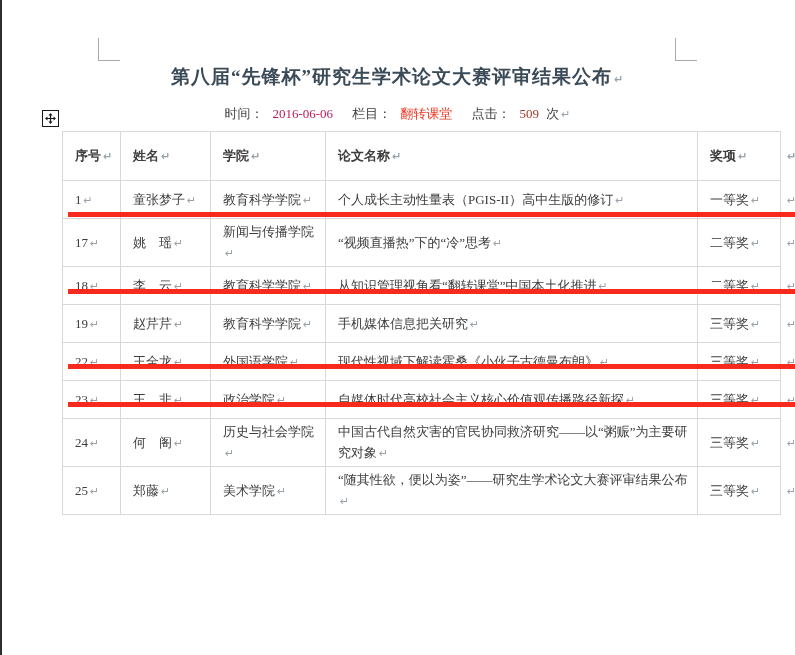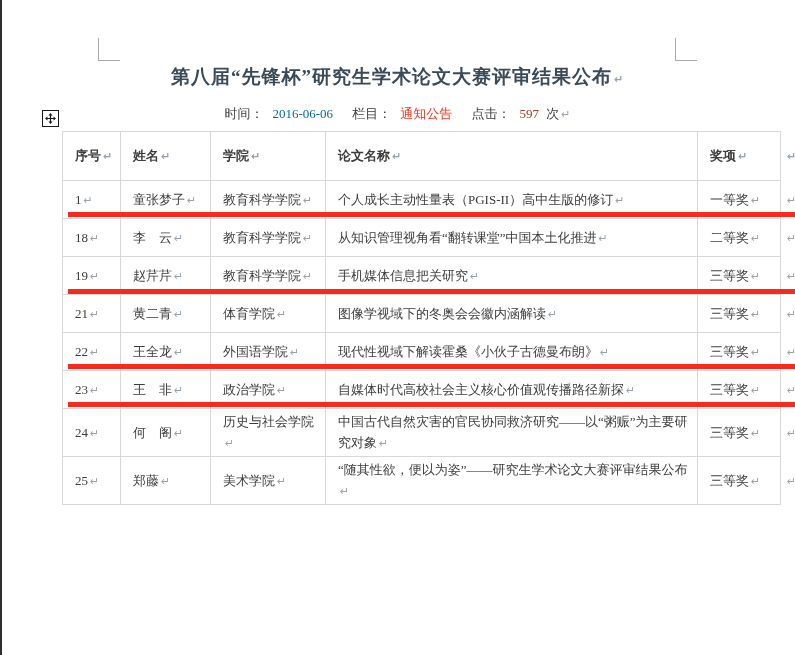--- a/index.html
+++ b/index.html
@@ -78,23 +78,23 @@
 </head>
 <body>
 
 <div class="window-edge"></div>
 <div class="crop-mark crop-tl"></div>
 <div class="crop-mark crop-tr"></div>
 
 <h1 class="doc-title" style="color: rgb(59, 74, 87);"><span>第八届“先锋杯”研究生学术论文大赛评审结果公布</span><span class="pmark" style="color: rgb(152, 162, 171);">↵</span></h1>
 
 <div class="meta">
-  <span class="seg-label">时间：</span><span class="seg-value meta-date" style="color: #0369a1;">2016-06-06</span>
-  <span class="seg-label">栏目：</span><span class="seg-value meta-cat" style="color: rgb(239, 55, 34);">通知公告</span>
-  <span class="seg-label">点击：</span><span class="seg-value meta-clicks" style="color: rgb(164, 58, 40);">597</span>
+  <span class="seg-label">时间：</span><span class="seg-value meta-date" style="color: #be185d;">2016-06-06</span>
+  <span class="seg-label">栏目：</span><span class="seg-value meta-cat" style="color: rgb(239, 55, 34);">翻转课堂</span>
+  <span class="seg-label">点击：</span><span class="seg-value meta-clicks" style="color: rgb(164, 58, 40);">509</span>
   <span style="margin-left:4px;">次</span><span class="pmark" style="color: rgb(152, 162, 171);">↵</span>
 </div>
 
 <div class="move-handle">
   <svg width="11" height="11" viewBox="0 0 16 16">
     <path d="M8 0 L11 3.6 H8.9 V7.1 H12.4 V5 L16 8 L12.4 11 V8.9 H8.9 V12.4 H11 L8 16 L5 12.4 H7.1 V8.9 H3.6 V11 L0 8 L3.6 5 V7.1 H7.1 V3.6 H5 Z" fill="#1a1a1a"></path>
   </svg>
 </div>
 
 <table class="results">
@@ -116,38 +116,38 @@
   </thead>
   <tbody id="results-body">
       <tr>
     <td class="cell-no"><span class="v">1</span><span class="pmark" style="color: rgb(152, 162, 171);">↵</span></td>
     <td class="cell-name"><span class="v">童张梦子</span><span class="pmark" style="color: rgb(152, 162, 171);">↵</span></td>
     <td class="cell-college"><span class="v">教育科学学院</span><span class="pmark" style="color: rgb(152, 162, 171);">↵</span></td>
     <td class="cell-paper"><span class="v">个人成长主动性量表（PGIS-II）高中生版的修订</span><span class="pmark" style="color: rgb(152, 162, 171);">↵</span></td>
     <td class="cell-award"><span class="v">一等奖</span><span class="pmark" style="color: rgb(152, 162, 171);">↵</span><span class="row-end-mark" style="color: rgb(152, 162, 171);">↵</span></td>
   </tr>
       <tr>
+    <td class="cell-no"><span class="v">17</span><span class="pmark" style="color: rgb(152, 162, 171);">↵</span></td>
+    <td class="cell-name"><span class="v">姚　瑶</span><span class="pmark" style="color: rgb(152, 162, 171);">↵</span></td>
+    <td class="cell-college"><span class="v">新闻与传播学院</span><span class="pmark" style="color: rgb(152, 162, 171);">↵</span></td>
+    <td class="cell-paper"><span class="v">“视频直播热”下的“冷”思考</span><span class="pmark" style="color: rgb(152, 162, 171);">↵</span></td>
+    <td class="cell-award"><span class="v">二等奖</span><span class="pmark" style="color: rgb(152, 162, 171);">↵</span><span class="row-end-mark" style="color: rgb(152, 162, 171);">↵</span></td>
+  </tr>
+      <tr>
     <td class="cell-no"><span class="v">18</span><span class="pmark" style="color: rgb(152, 162, 171);">↵</span></td>
     <td class="cell-name"><span class="v">李　云</span><span class="pmark" style="color: rgb(152, 162, 171);">↵</span></td>
     <td class="cell-college"><span class="v">教育科学学院</span><span class="pmark" style="color: rgb(152, 162, 171);">↵</span></td>
     <td class="cell-paper"><span class="v">从知识管理视角看“翻转课堂”中国本土化推进</span><span class="pmark" style="color: rgb(152, 162, 171);">↵</span></td>
     <td class="cell-award"><span class="v">二等奖</span><span class="pmark" style="color: rgb(152, 162, 171);">↵</span><span class="row-end-mark" style="color: rgb(152, 162, 171);">↵</span></td>
   </tr>
       <tr>
     <td class="cell-no"><span class="v">19</span><span class="pmark" style="color: rgb(152, 162, 171);">↵</span></td>
     <td class="cell-name"><span class="v">赵芹芹</span><span class="pmark" style="color: rgb(152, 162, 171);">↵</span></td>
     <td class="cell-college"><span class="v">教育科学学院</span><span class="pmark" style="color: rgb(152, 162, 171);">↵</span></td>
     <td class="cell-paper"><span class="v">手机媒体信息把关研究</span><span class="pmark" style="color: rgb(152, 162, 171);">↵</span></td>
-    <td class="cell-award"><span class="v">三等奖</span><span class="pmark" style="color: rgb(152, 162, 171);">↵</span><span class="row-end-mark" style="color: rgb(152, 162, 171);">↵</span></td>
-  </tr>
-      <tr>
-    <td class="cell-no"><span class="v">21</span><span class="pmark" style="color: rgb(152, 162, 171);">↵</span></td>
-    <td class="cell-name"><span class="v">黄二青</span><span class="pmark" style="color: rgb(152, 162, 171);">↵</span></td>
-    <td class="cell-college"><span class="v">体育学院</span><span class="pmark" style="color: rgb(152, 162, 171);">↵</span></td>
-    <td class="cell-paper"><span class="v">图像学视域下的冬奥会会徽内涵解读</span><span class="pmark" style="color: rgb(152, 162, 171);">↵</span></td>
     <td class="cell-award"><span class="v">三等奖</span><span class="pmark" style="color: rgb(152, 162, 171);">↵</span><span class="row-end-mark" style="color: rgb(152, 162, 171);">↵</span></td>
   </tr>
       <tr>
     <td class="cell-no"><span class="v">22</span><span class="pmark" style="color: rgb(152, 162, 171);">↵</span></td>
     <td class="cell-name"><span class="v">王全龙</span><span class="pmark" style="color: rgb(152, 162, 171);">↵</span></td>
     <td class="cell-college"><span class="v">外国语学院</span><span class="pmark" style="color: rgb(152, 162, 171);">↵</span></td>
     <td class="cell-paper"><span class="v">现代性视域下解读霍桑《小伙子古德曼布朗》</span><span class="pmark" style="color: rgb(152, 162, 171);">↵</span></td>
     <td class="cell-award"><span class="v">三等奖</span><span class="pmark" style="color: rgb(152, 162, 171);">↵</span><span class="row-end-mark" style="color: rgb(152, 162, 171);">↵</span></td>
   </tr>
       <tr>

